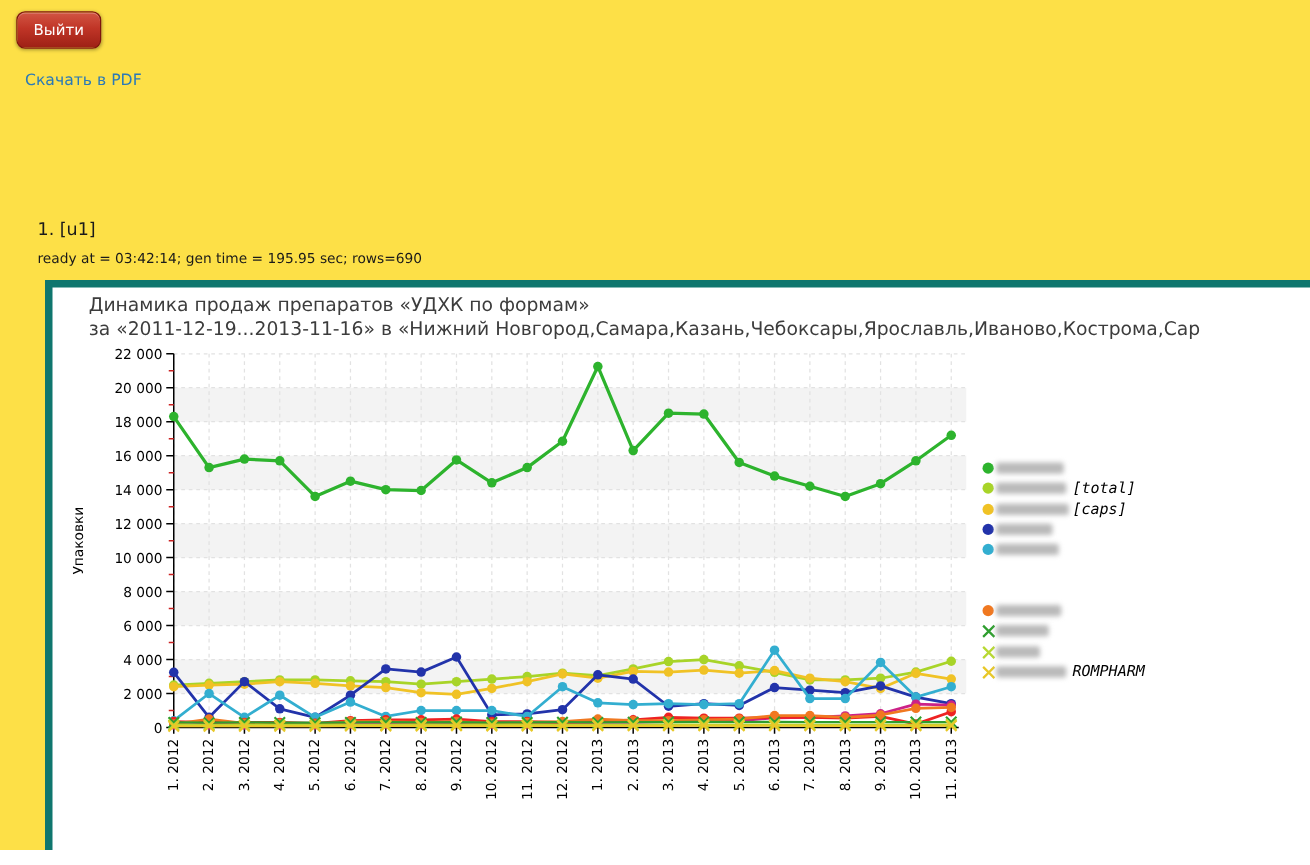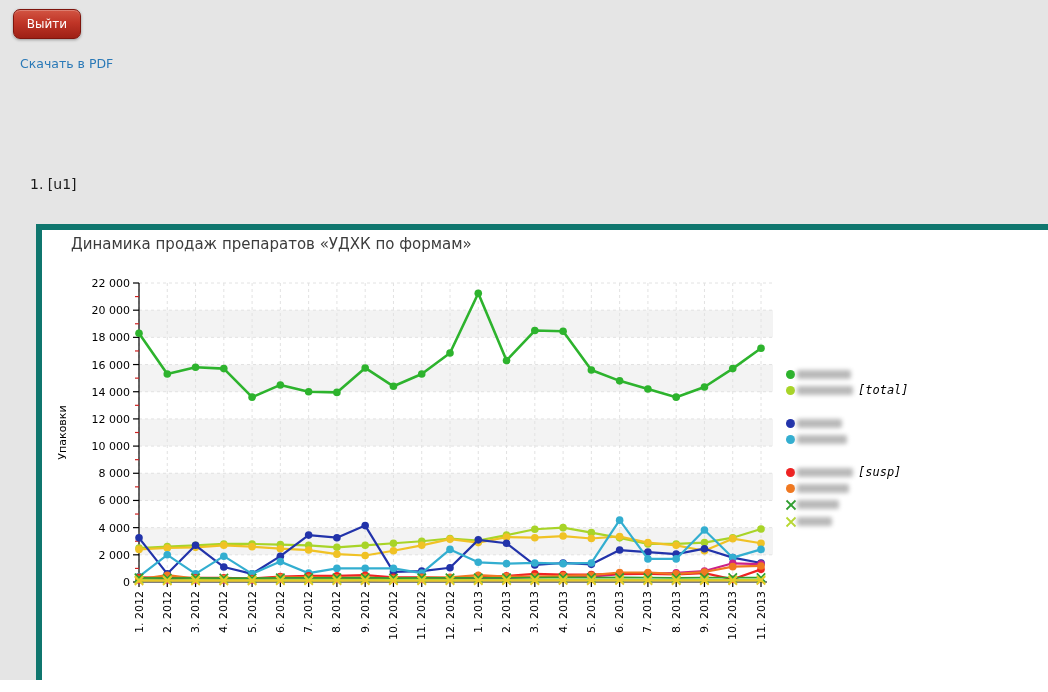--- a/index.html
+++ b/index.html
@@ -1,16 +1,16 @@
 <!DOCTYPE html>
 <html><head>
 <meta charset="utf-8">
 <style>
   html,body{margin:0;padding:0;background:#fff;}
-  .page{position:relative;width:1048px;height:680px;background:#e5e5e5;overflow:hidden;
+  .page{position:relative;width:1048px;height:680px;background:#fde047;overflow:hidden;
         font-family:"DejaVu Sans",sans-serif;}
   .exit-btn{position:absolute;left:13px;top:9px;width:68px;height:30px;
     background:linear-gradient(180deg,#d25543 0%,#c03527 45%,#9e2015 100%);
     border:1px solid #7e150d;border-radius:7px;color:#fff;font-size:12px;
     font-family:"DejaVu Sans",sans-serif;cursor:pointer;
     box-shadow:0 1px 3px rgba(0,0,0,0.35), inset 0 1px 0 rgba(255,255,255,0.25);}
   .pdf-link{position:absolute;left:20px;top:56px;font-size:12.5px;color:#2a79b7;
     text-decoration:none;cursor:pointer;}
   .sec-head{position:absolute;left:30px;top:176px;font-size:14px;font-weight:normal;color:#1a1a1a;}
   .status{position:absolute;left:30px;top:200px;font-size:11px;color:#1a1a1a;}
@@ -29,23 +29,25 @@
   .lsuffix{position:absolute;left:72px;top:0;line-height:13px;font-size:12px;color:#000;
     font-family:"DejaVu Sans Mono",monospace;white-space:nowrap;}
 </style>
 </head>
 <body>
 
 <div class="page">
   <button class="exit-btn">Выйти</button>
   <a class="pdf-link" href="#">Скачать в PDF</a>
   <div class="sec-head">1. [u1]</div>
+  <div class="status">ready at = 03:42:14; gen time = 195.95 sec; rows=690</div>
 
   <div class="chart-box">
     <div class="c-title">Динамика продаж препаратов «УДХК по формам»</div>
+    <div class="c-sub">за «2011-12-19...2013-11-16» в «Нижний Новгород,Самара,Казань,Чебоксары,Ярославль,Иваново,Кострома,Сар</div>
     <svg class="chart-svg" width="976" height="453" viewBox="0 0 976 453">
         <rect x="97" y="297.6363636363636" width="634" height="27.181818181818187" fill="#f3f3f3"></rect>
         <rect x="97" y="243.27272727272725" width="634" height="27.181818181818187" fill="#f3f3f3"></rect>
         <rect x="97" y="188.9090909090909" width="634" height="27.181818181818187" fill="#f3f3f3"></rect>
         <rect x="97" y="134.54545454545453" width="634" height="27.181818181818187" fill="#f3f3f3"></rect>
         <rect x="97" y="80.18181818181819" width="634" height="27.181818181818187" fill="#f3f3f3"></rect>
         <line x1="97" y1="324.8181818181818" x2="731" y2="324.8181818181818" stroke="#e2e2e2" stroke-dasharray="3 3"></line>
         <line x1="97" y1="297.6363636363636" x2="731" y2="297.6363636363636" stroke="#e2e2e2" stroke-dasharray="3 3"></line>
         <line x1="97" y1="270.45454545454544" x2="731" y2="270.45454545454544" stroke="#e2e2e2" stroke-dasharray="3 3"></line>
         <line x1="97" y1="243.27272727272725" x2="731" y2="243.27272727272725" stroke="#e2e2e2" stroke-dasharray="3 3"></line>
@@ -431,44 +433,51 @@
     <div class="legend">
         <div class="lrow" style="top: 122px;">
           <span class="lmark-dot" style="background: rgb(45, 179, 45);"></span>
           <div class="lblur" style="left: 11px; width: 54px;"></div>
         </div>
         <div class="lrow" style="top: 138.3px;">
           <span class="lmark-dot" style="background: rgb(168, 212, 40);"></span>
           <div class="lblur" style="left: 11px; width: 56px;"></div>
           <span class="lsuffix">[total]</span>
         </div>
+        <div class="lrow" style="top: 154.6px;">
+          <span class="lmark-dot" style="background: rgb(240, 194, 37);"></span>
+          <div class="lblur" style="left: 11px; width: 58px;"></div>
+          <span class="lsuffix">[caps]</span>
+        </div>
         <div class="lrow" style="top: 170.9px;">
           <span class="lmark-dot" style="background: rgb(34, 51, 170);"></span>
           <div class="lblur" style="left: 11px; width: 45px;"></div>
         </div>
         <div class="lrow" style="top: 187.2px;">
           <span class="lmark-dot" style="background: rgb(51, 174, 208);"></span>
           <div class="lblur" style="left: 11px; width: 50px;"></div>
-        </div>
-        <div class="lrow" style="top: 219.8px;">
-          <span class="lmark-dot" style="background: rgb(238, 34, 34);"></span>
-          <div class="lblur" style="left: 11px; width: 56px;"></div>
-          <span class="lsuffix">[susp]</span>
         </div>
         <div class="lrow" style="top: 236.1px;">
           <span class="lmark-dot" style="background: rgb(240, 120, 32);"></span>
           <div class="lblur" style="left: 11px; width: 52px;"></div>
         </div>
         <div class="lrow" style="top: 252.4px;">
           <svg width="12" height="12" class="lmark-x">
             <path d="M1.5 1.5L10.5 10.5M10.5 1.5L1.5 10.5" stroke="#2f9e2f" stroke-width="1.8"></path>
           </svg>
           <div class="lblur" style="left: 11px; width: 42px;"></div>
         </div>
         <div class="lrow" style="top: 268.7px;">
           <svg width="12" height="12" class="lmark-x">
             <path d="M1.5 1.5L10.5 10.5M10.5 1.5L1.5 10.5" stroke="#b8d832" stroke-width="1.8"></path>
           </svg>
           <div class="lblur" style="left: 11px; width: 35px;"></div>
         </div>
+        <div class="lrow" style="top: 285px;">
+          <svg width="12" height="12" class="lmark-x">
+            <path d="M1.5 1.5L10.5 10.5M10.5 1.5L1.5 10.5" stroke="#e8c828" stroke-width="1.8"></path>
+          </svg>
+          <div class="lblur" style="left: 11px; width: 56px;"></div>
+          <span class="lsuffix">ROMPHARM</span>
+        </div>
       </div>
   </div>
 </div>
 
 </body></html>

